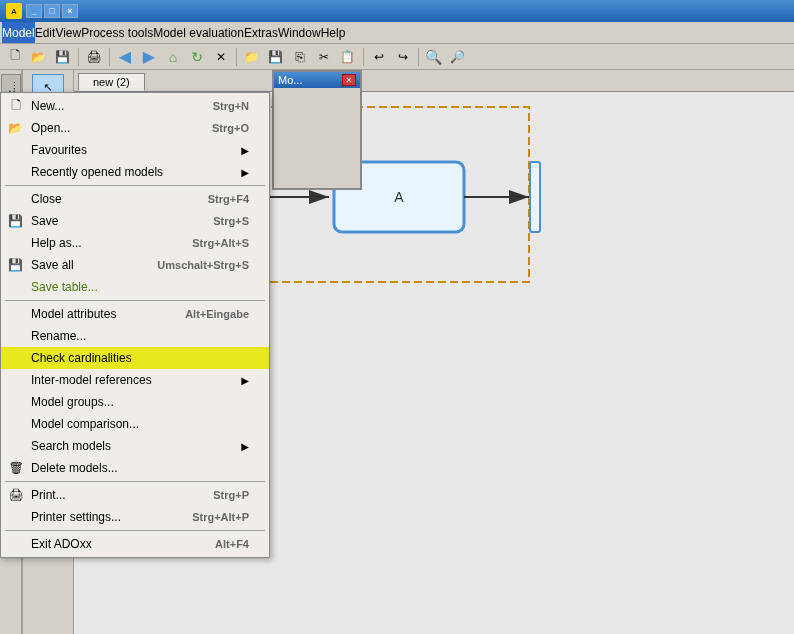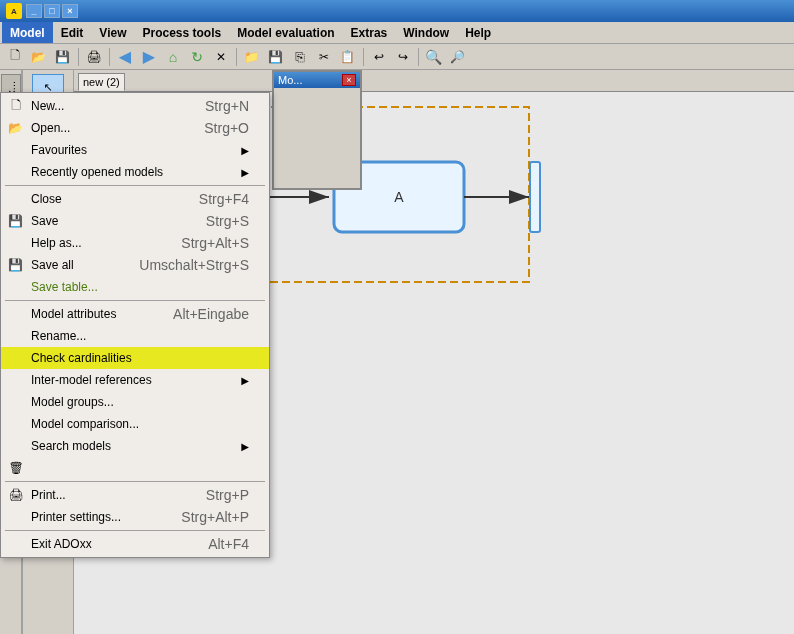--- a/index.html
+++ b/index.html
@@ -30,27 +30,26 @@
     
     #menu-bar {
       background: #d4d0c8;
       height: 22px;
       display: flex;
       align-items: center;
       padding: 0 2px;
       border-bottom: 1px solid #a0a0a0;
     }
     .menu-item {
-      padding: 2px 8px;
+      padding: 2px 0;
       cursor: pointer;
       height: 100%;
       display: flex;
       align-items: center;
       font-size: 12px;
-      font-weight: bold;
     }
     .menu-item:hover, .menu-item.active {
       background: #316ac5;
       color: white;
     }
     .menu-item.active { background: #316ac5; color: white; }
 
     
     #toolbar-row {
       background: #d4d0c8;
@@ -129,21 +128,21 @@
     .menu-row {
       display: flex;
       align-items: center;
       padding: 3px 20px 3px 30px;
       cursor: pointer;
       position: relative;
       min-height: 22px;
     }
     .menu-row.highlighted { background: #e8e820; color: black; }
     .menu-row .menu-label { flex: 1; }
-    .menu-row .menu-shortcut { color: #666; font-size: 14px; margin-left: 10px; }
+    .menu-row .menu-shortcut { color: #666; font-size: 11px; margin-left: 10px; font-weight: bold; }
     .menu-row .menu-arrow { margin-left: 4px; font-size: 10px; }
     .menu-row .menu-icon {
       position: absolute;
       left: 6px;
       width: 18px; height: 18px;
       display: flex; align-items: center; justify-content: center;
     }
     .menu-row.disabled { color: #4d7c0f; cursor: default; }
 
     
@@ -213,21 +212,21 @@
       height: 22px;
       background: #d4d0c8;
       border-bottom: 1px solid #888;
       display: flex;
       align-items: flex-end;
       padding-left: 4px;
       position: absolute;
       top: 0; left: 0; right: 0;
     }
     .diagram-tab {
-      padding: 2px 4px;
+      padding: 2px 14px;
       background: #c0bdb5;
       border: 1px solid #888;
       border-bottom: none;
       font-size: 11px;
       cursor: pointer;
       margin-right: 8px;
     }
     .diagram-tab.active {
       background: #f0ede8;
       border-bottom: 1px solid #f0ede8;
@@ -429,20 +428,21 @@
       </div>
 
       <div class="menu-row">
         <span class="menu-icon"></span>
         <span class="menu-label">Search models</span>
         <span class="menu-arrow">▶</span>
       </div>
 
       <div class="menu-row">
         <span class="menu-icon">🗑</span>
+        <span class="menu-label">Delete models...</span>
       </div>
       <div class="menu-separator"></div>
 
       <div class="menu-row">
         <span class="menu-icon">🖨</span>
         <span class="menu-label">Print...</span>
         <span class="menu-shortcut">Strg+P</span>
       </div>
 
       <div class="menu-row">

